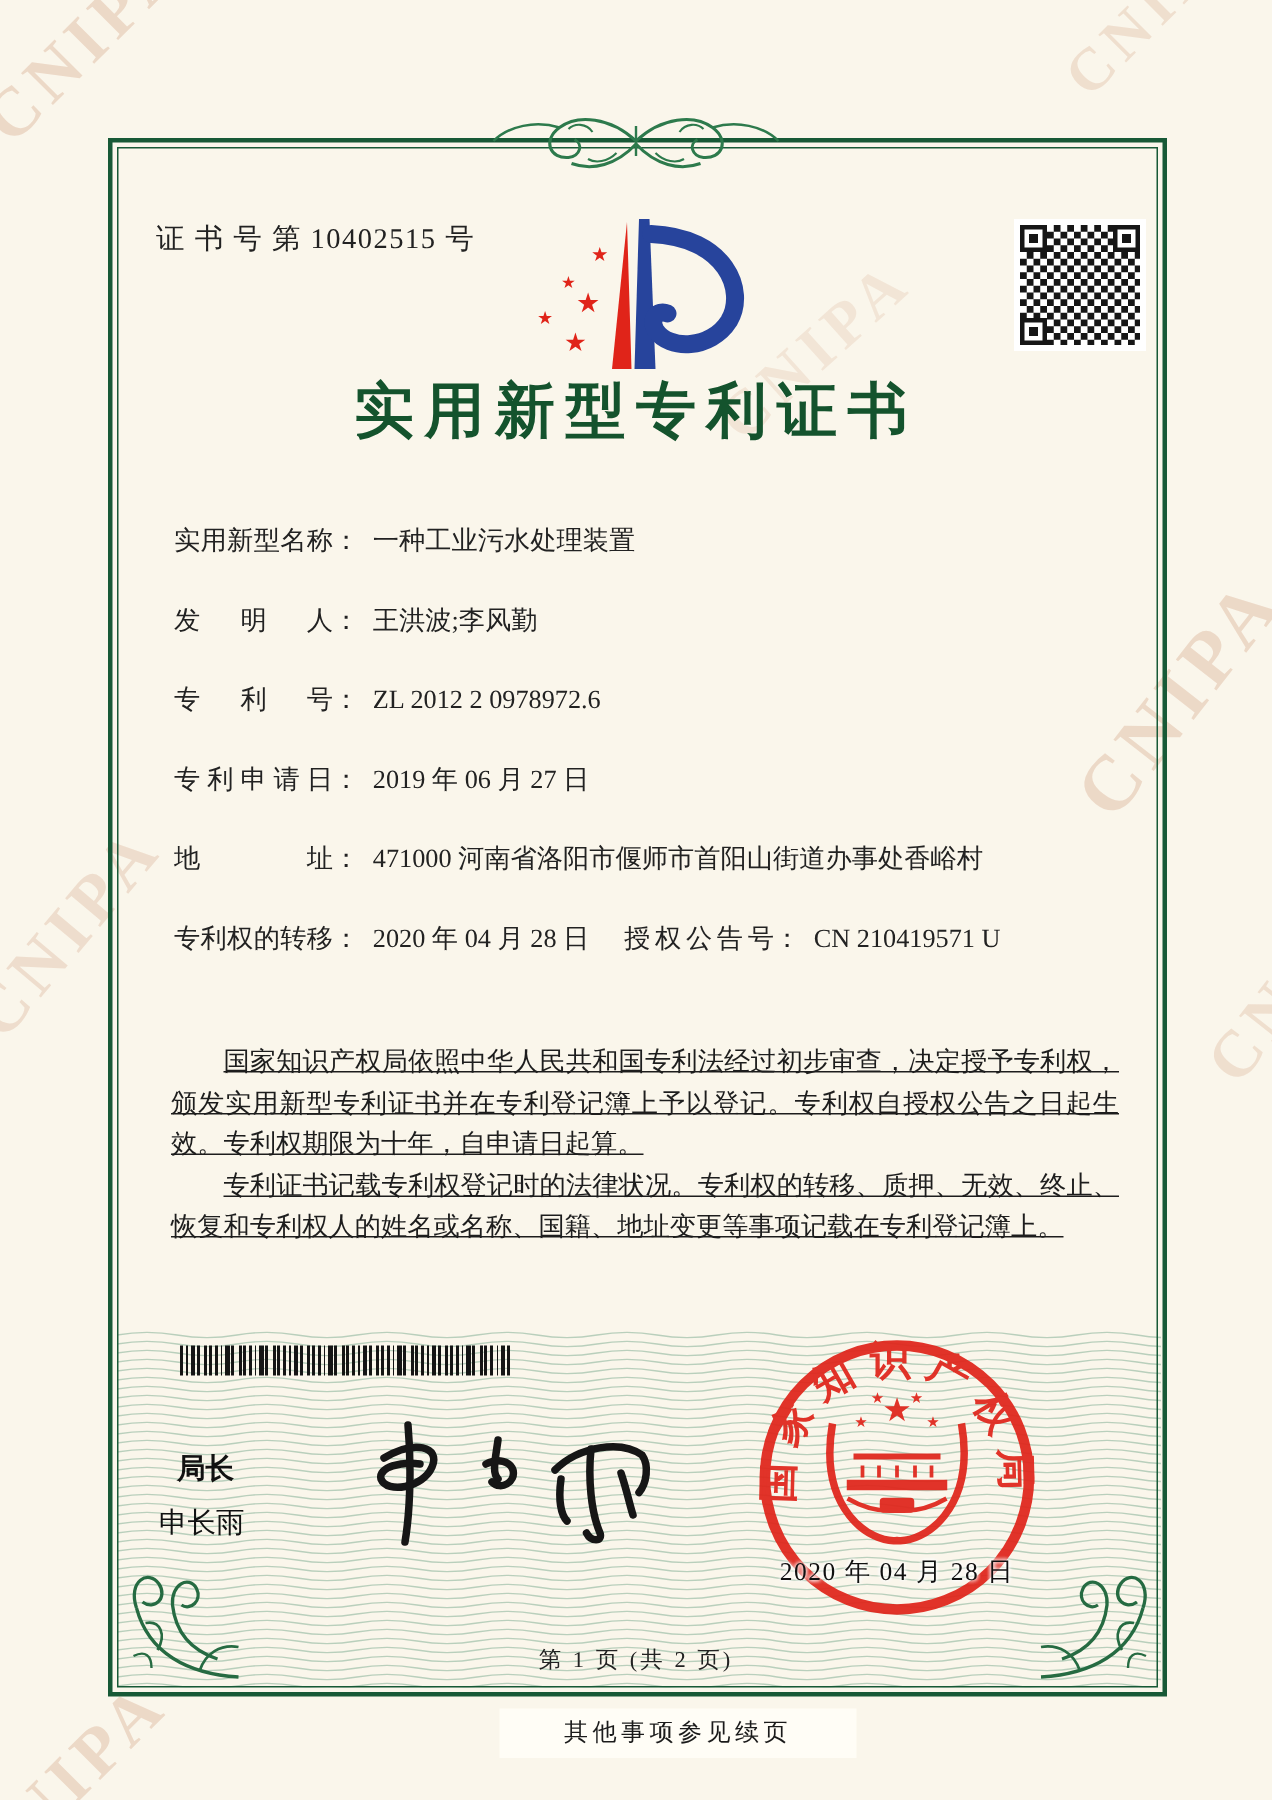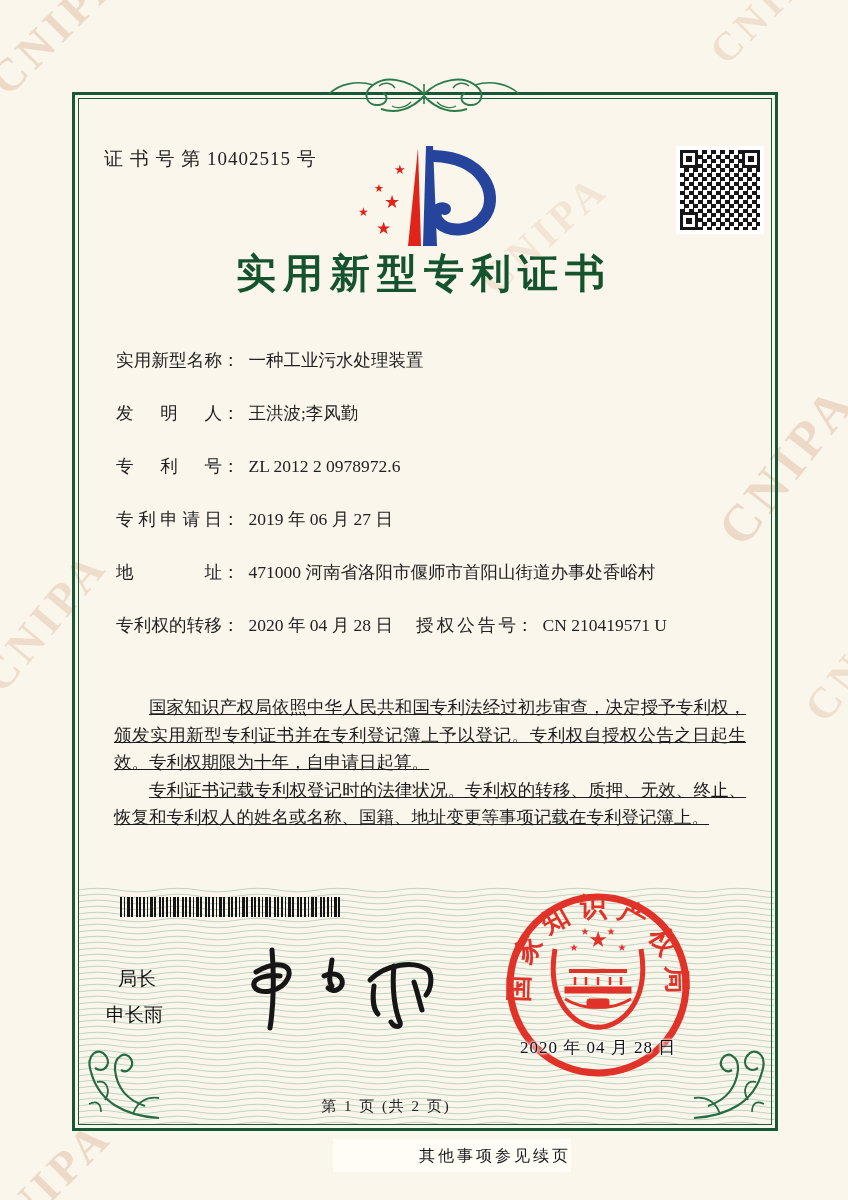--- a/index.html
+++ b/index.html
@@ -61,33 +61,33 @@
   .paras{position:absolute;left:114px;top:694px;width:632px;z-index:2;}
   .paras p{margin:0;font-size:17.5px;line-height:27.5px;text-align:justify;text-indent:2em;color:#1d1d1d;text-decoration:underline;}
   
   .barcode{
     position:absolute;left:120px;top:897px;width:221px;height:20px;z-index:2;
     background:repeating-linear-gradient(90deg,
       #151515 0 2px,transparent 2px 4px,#151515 4px 5px,transparent 5px 7px,
       #151515 7px 10px,transparent 10px 11px,#151515 11px 13px,transparent 13px 16px,
       #151515 16px 18px,transparent 18px 19px,#151515 19px 21px,transparent 21px 23px);
   }
-  .signer-title{position:absolute;left:118px;top:966px;font-size:19px;font-family:"Liberation Sans","DejaVu Sans",sans-serif;color:#111;z-index:2;}
+  .signer-title{position:absolute;left:118px;top:966px;font-size:19px;font-family:"Liberation Sans","DejaVu Sans",sans-serif;color:#111;z-index:2;font-weight:bold;}
   .signer-name{position:absolute;left:106px;top:1002px;font-size:19px;font-family:Liberation Serif, serif;color:#111;z-index:2;}
   .signature{position:absolute;left:228px;top:942px;z-index:2;}
   .seal{position:absolute;left:503px;top:887px;z-index:3;opacity:.93;}
   .seal-date{
     position:absolute;left:508px;top:1036px;width:180px;text-align:center;
     font-size:17px;color:#101010;z-index:4;letter-spacing:1px;
     text-shadow:0 0 3px #fff,0 0 3px #fff,0 0 3px #fff;
   }
-  .page-info{position:absolute;left:0;top:1097px;width:772px;text-align:center;font-size:15px;letter-spacing:2px;z-index:2;}
+  .page-info{position:absolute;left:0;top:1097px;width:848px;text-align:center;font-size:15px;letter-spacing:2px;z-index:2;}
   .footer-box{
     position:absolute;left:333px;top:1139px;width:238px;height:33px;line-height:33px;
-    background:#fffdf6;text-align:right;font-size:16px;letter-spacing:3px;z-index:2;color:#1a1a1a;
+    background:#fffdf6;text-align:center;font-size:16px;letter-spacing:3px;z-index:2;color:#1a1a1a;
   }
 </style>
 </head>
 <body>
 
 <div class="page">
 
   <span class="wm wm1">CNIPA</span>
   <span class="wm wm2">CNIPA</span>
   <span class="wm wm3">CNIPA</span>

